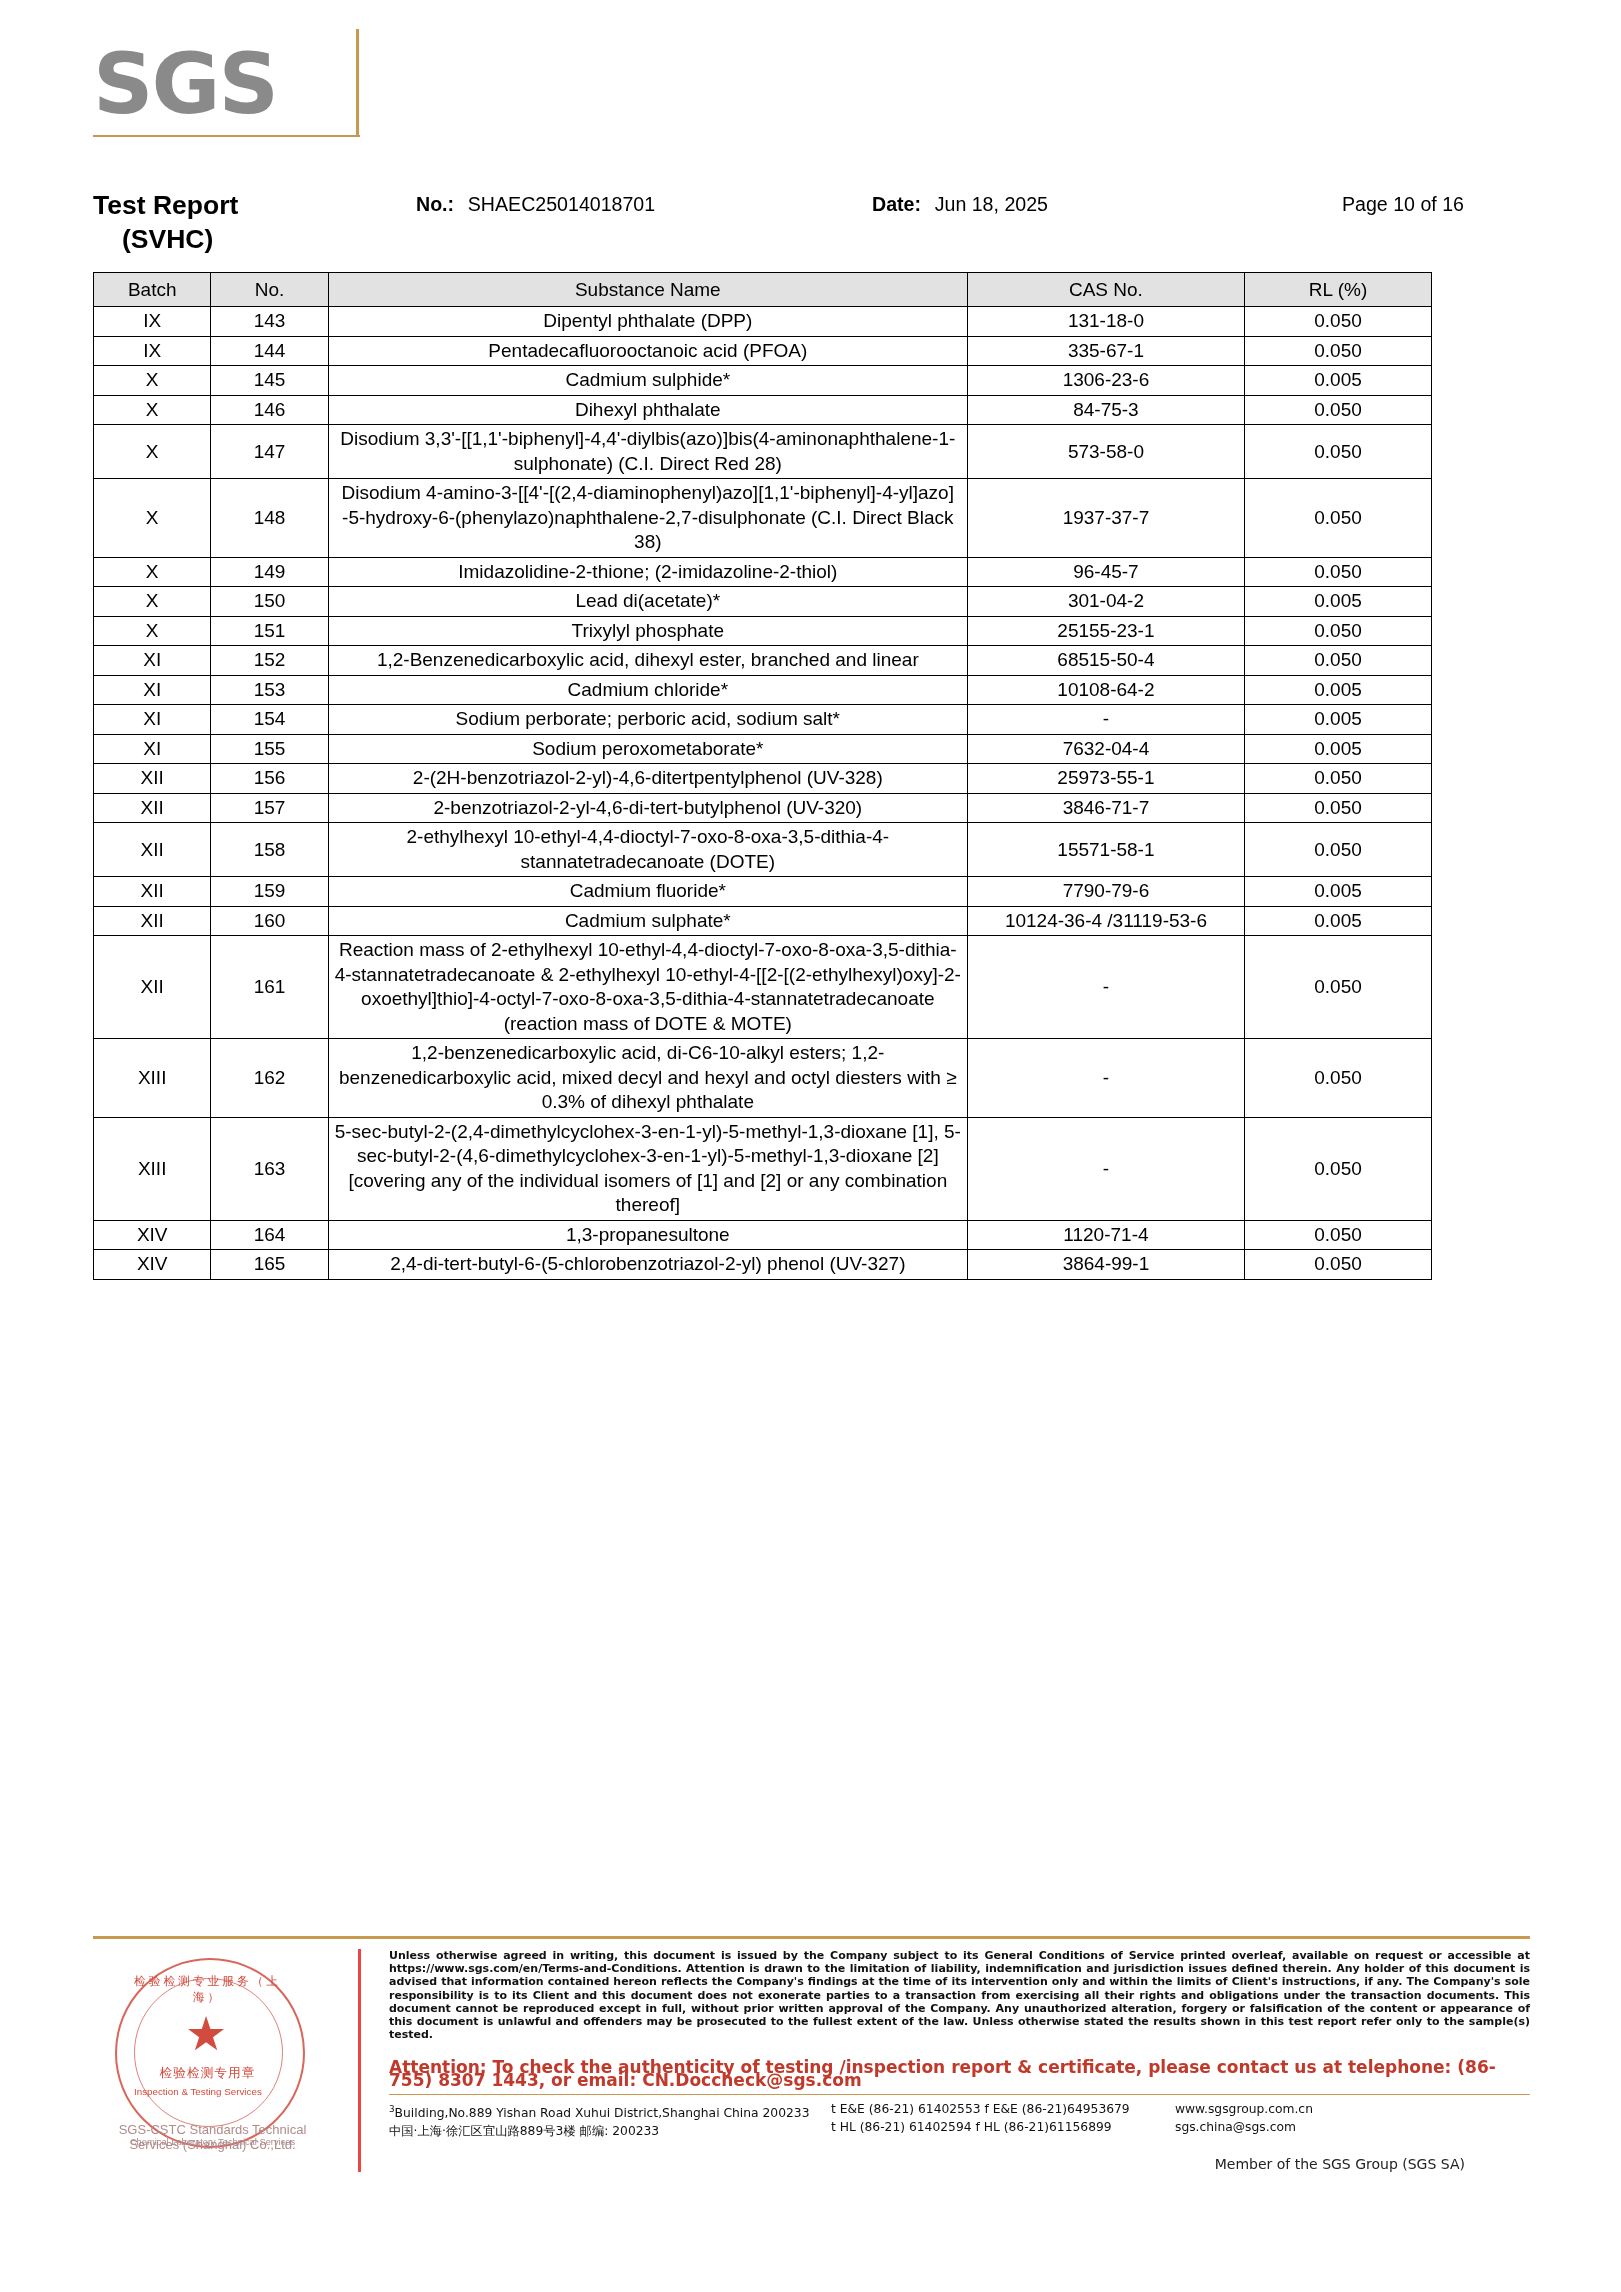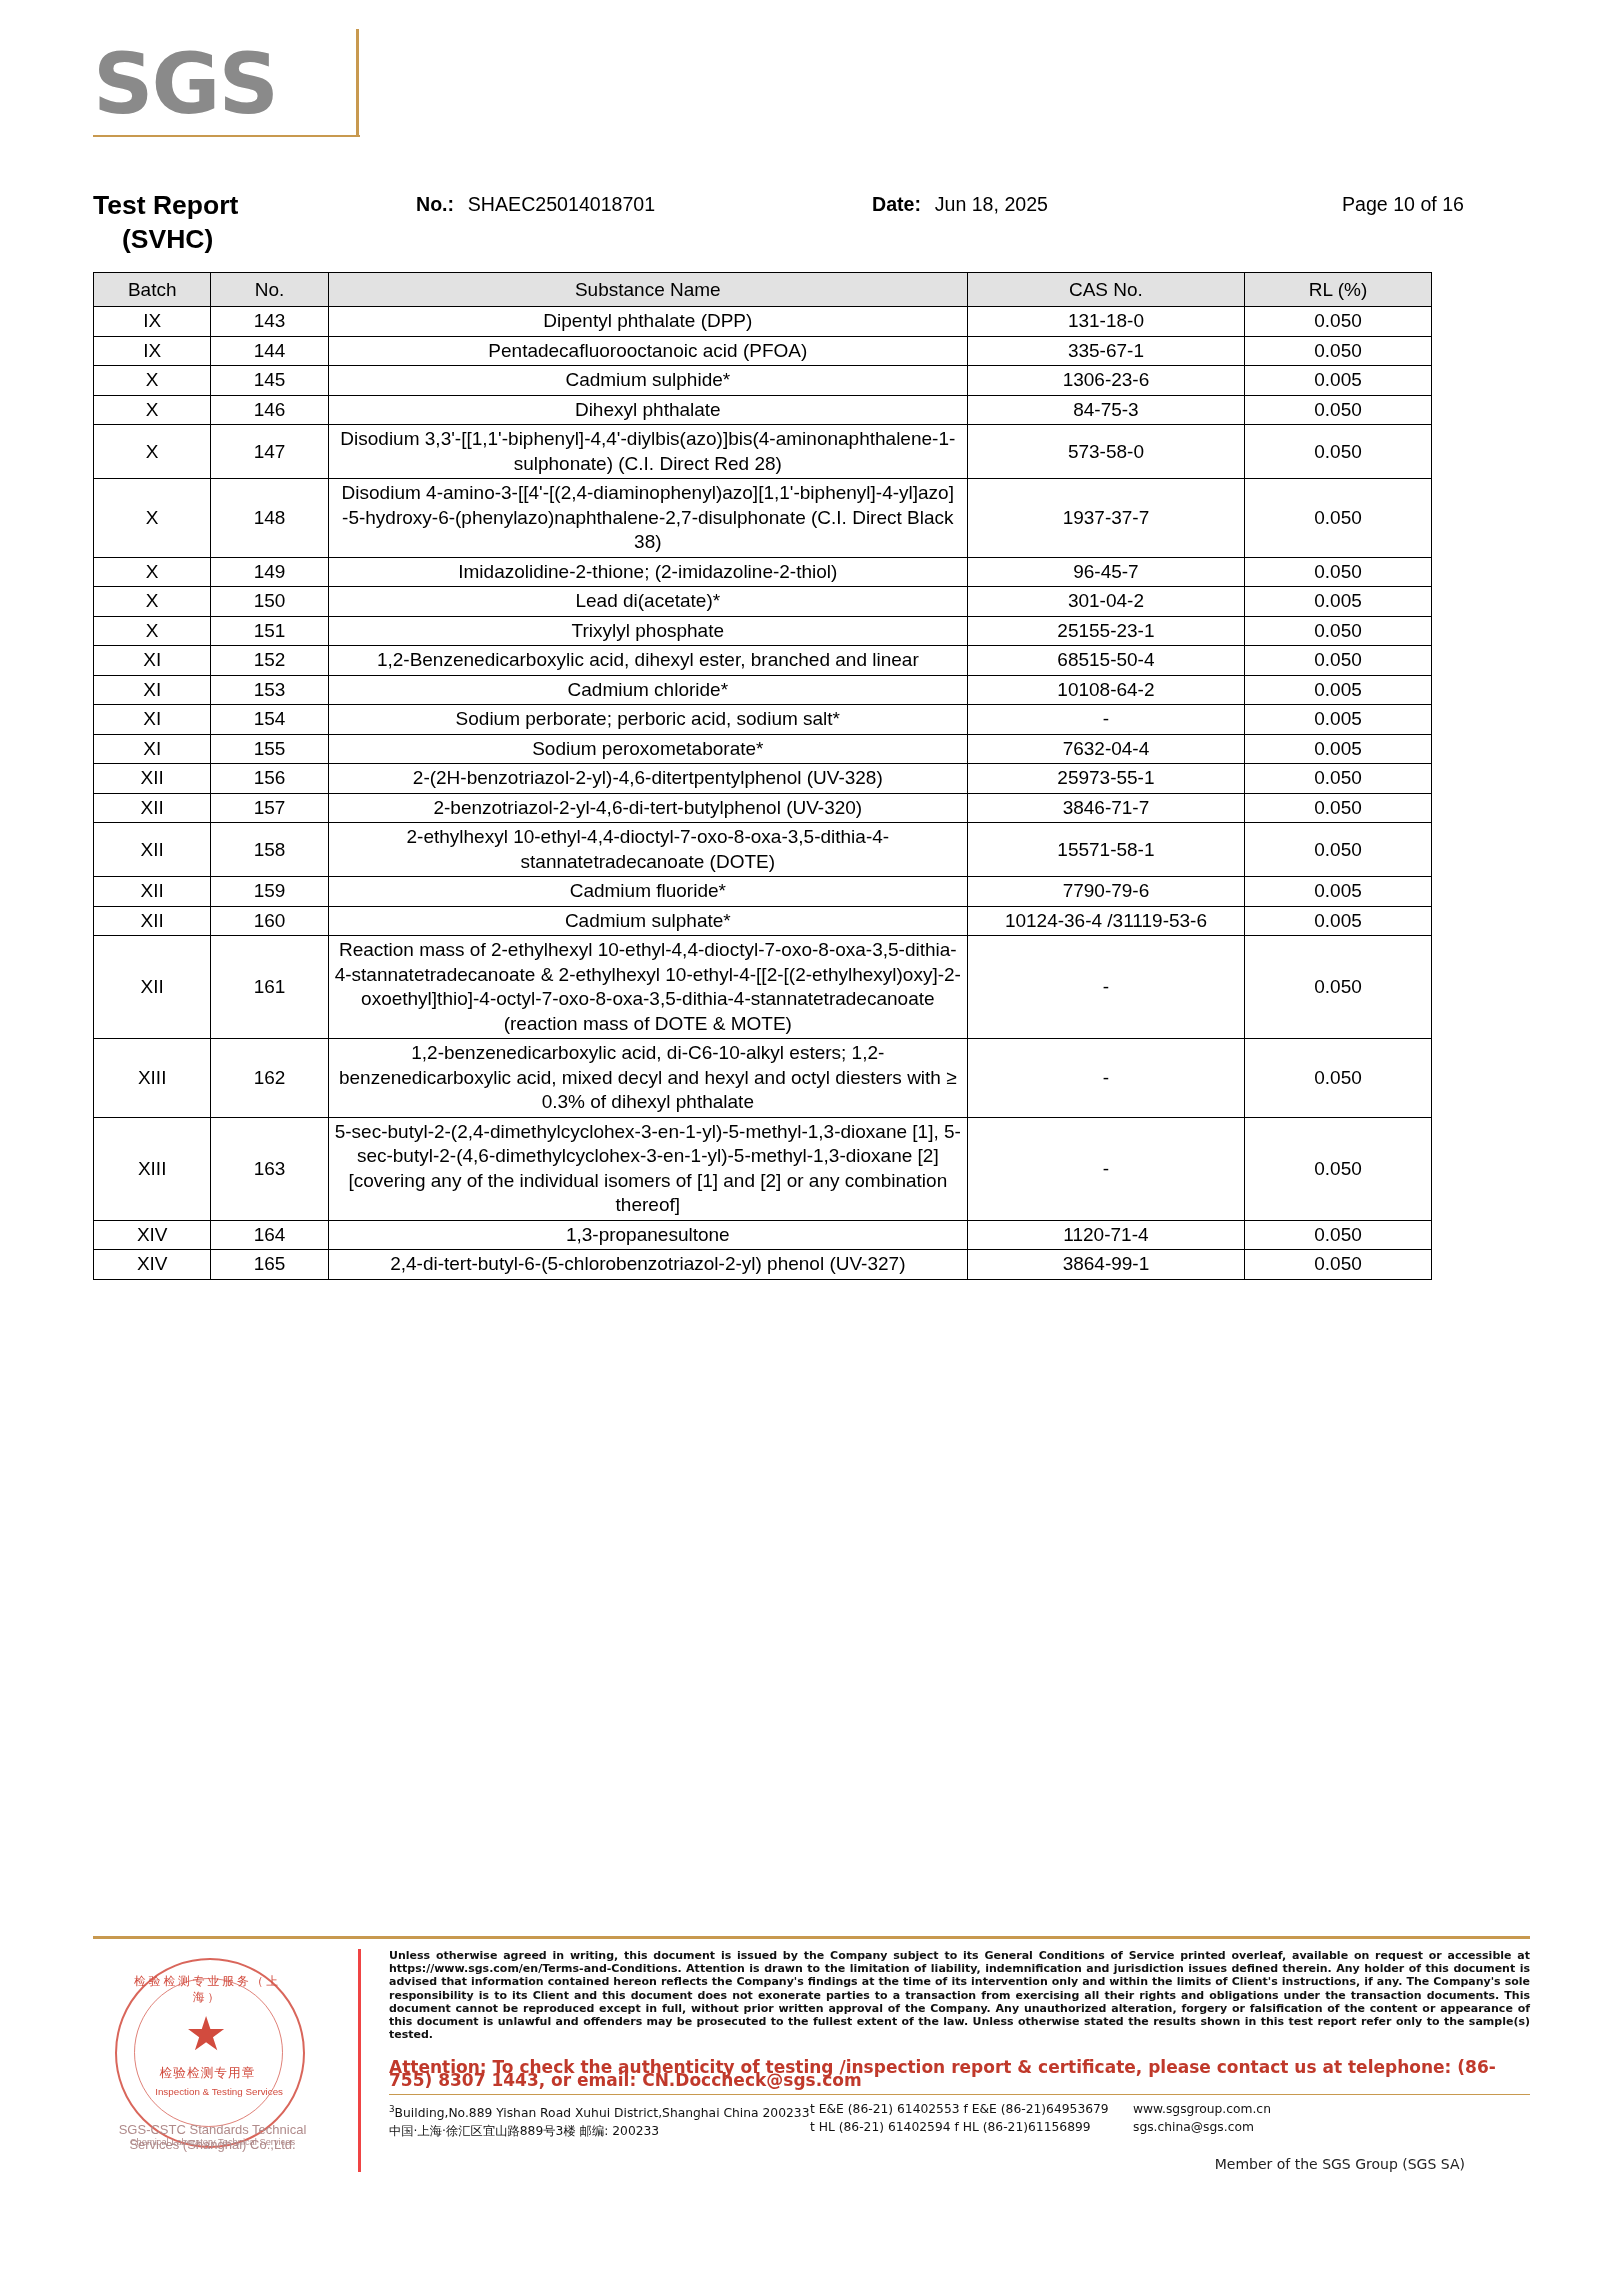--- a/index.html
+++ b/index.html
@@ -173,21 +173,21 @@
     width: 137px;
     text-align: center;
     font-size: 12.7px;
     color: #d24b3e;
     letter-spacing: 1px;
   }
   .stamp-en-1 {
     position: absolute;
     left: 41px; top: 137px;
     width: 149px;
-    text-align: right;
+    text-align: left;
     font-size: 9.8px;
     color: #d24b3e;
   }
   .stamp-en-2 {
     position: absolute;
     left: 2px; top: 173px;
     width: 235px;
     text-align: center;
     font-size: 13px;
     color: #b08b8b;
@@ -227,20 +227,21 @@
     height: 1px;
     background: #c8994f;
     margin: 6.9px 0 5.9px 0;
   }
   .addr-grid {
     display: flex;
     font-size: 12.3px;
     line-height: 17.6px;
     color: #111;
     font-family: "DejaVu Sans", sans-serif;
+    gap: 21px;
   }
   .addr-col-1 { flex: 0 0 421px; }
   .addr-col-2 { flex: 0 0 323px; }
   .addr-col-3 { flex: 1; }
   .addr-sup { font-size: 8.8px; vertical-align: super; }
 
   .member {
     margin-top: 15.7px;
     text-align: right;
     font-size: 14px;

